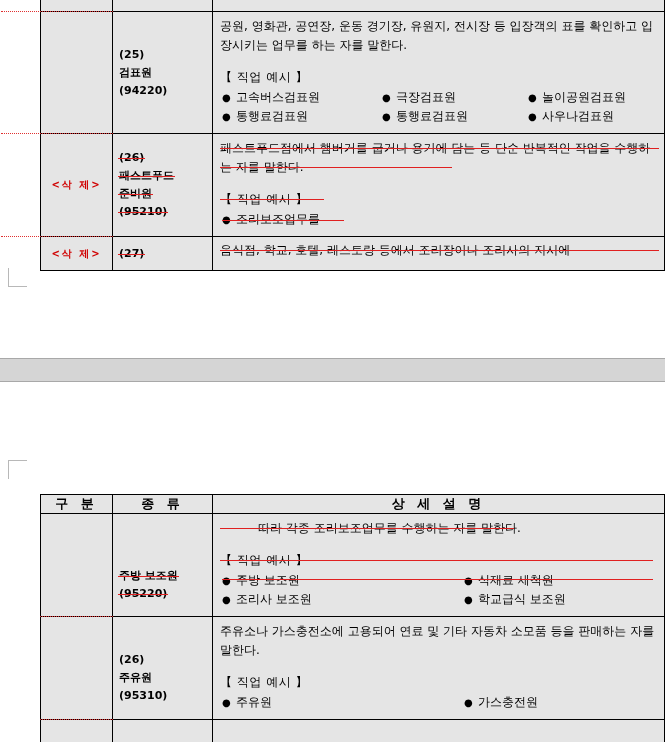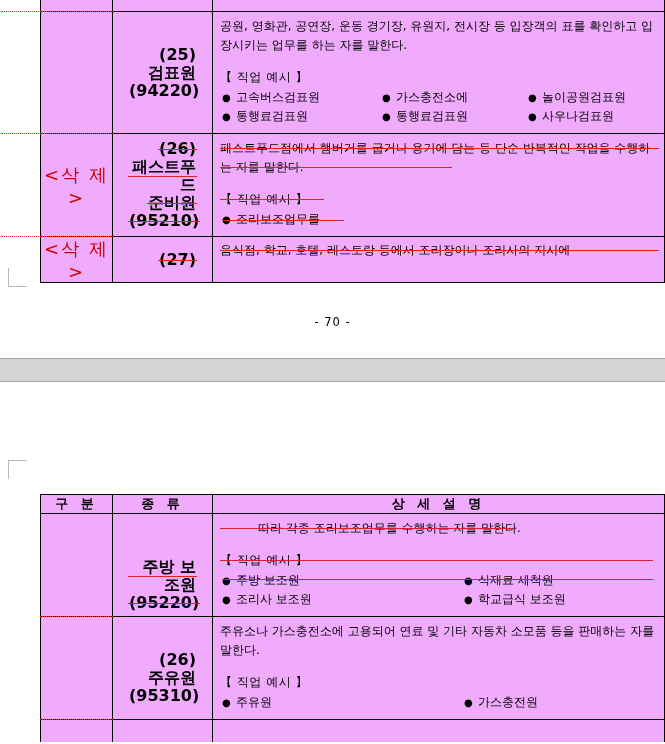--- a/index.html
+++ b/index.html
@@ -64,53 +64,53 @@
     width: 624px;
     border-collapse: collapse;
     table-layout: fixed;
     font-size: 12px;
     color: #000000;
   }
   .doc-table td, .doc-table th {
     border: 1px solid #000000;
     vertical-align: top;
     padding: 0;
-    background: #f0abfc;
+    background: #e5e5e5;
   }
   col.c-gubun { width: 72px; }
   col.c-jong  { width: 100px; }
   col.c-desc  { width: 452px; }
 
   thead th {
     background: #d9d9d9;
     text-align: center;
     font-weight: bold;
     font-size: 13px;
     letter-spacing: 4px;
     padding: 6px 0 5px 0;
     vertical-align: middle;
   }
 
   
   td.gubun {
     text-align: center;
     vertical-align: middle;
-    font-weight: normal;
-    font-size: 18px;
+    font-weight: bold;
+    font-size: 10px;
     color: #d00000;
     letter-spacing: 2px;
     position: relative;
   }
   td.jong {
-    text-align: right;
+    text-align: left;
     vertical-align: middle;
     font-weight: bold;
-    font-size: 16px;
+    font-size: 11px;
     line-height: 18px;
-    padding: 4px 16px;
+    padding: 4px 6px;
   }
   td.desc {
     padding: 5px 7px 7px 7px;
     line-height: 19px;
     font-size: 12px;
   }
 
   .row-dotted-top > td.gubun::before {
     content: "";
     position: absolute;
@@ -208,21 +208,21 @@
           <div>(25)</div>
           <div>검표원</div>
           <div>(94220)</div>
         </td>
         <td class="desc">
           <p class="para">공원, 영화관, 공연장, 운동 경기장, 유원지, 전시장 등 입장객의 표를 확인하고 입장시키는 업무를 하는 자를 말한다.</p>
           <div class="spacer"></div>
           <p class="ex-head">【 직업 예시 】</p>
           <div class="ex-grid cols3">
             <div class="ex-item"><span class="bullet">●</span><span>고속버스검표원</span></div>
-            <div class="ex-item"><span class="bullet">●</span><span>가스충전소에</span></div>
+            <div class="ex-item"><span class="bullet">●</span><span>극장검표원</span></div>
             <div class="ex-item"><span class="bullet">●</span><span>놀이공원검표원</span></div>
             <div class="ex-item"><span class="bullet">●</span><span>통행료검표원</span></div>
             <div class="ex-item"><span class="bullet">●</span><span>통행료검표원</span></div>
             <div class="ex-item"><span class="bullet">●</span><span>사우나검표원</span></div>
           </div>
         </td>
       </tr>
 
       <tr class="row-dotted-top">
         <td class="gubun">
@@ -262,21 +262,20 @@
           <div class="struck-block">
             <p class="para" style="white-space:nowrap;">음식점, 학교, 호텔, 레스토랑 등에서 조리장이나 조리사의 지시에</p>
             <div class="strike-line" style="top:9px; right:-2px;"></div>
           </div>
         </td>
       </tr>
 
     </tbody>
   </table>
 
-  <div class="page-number" style="top:315px;">- 70 -</div>
 </div>
 
 <div id="page-gap"></div>
 
 <div class="page" id="page-two">
 
   <div class="corner-mark tl" style="left:8px; top:78px;"></div>
 
   <table class="doc-table clip-bottom" style="top:112px;">
     <colgroup>

